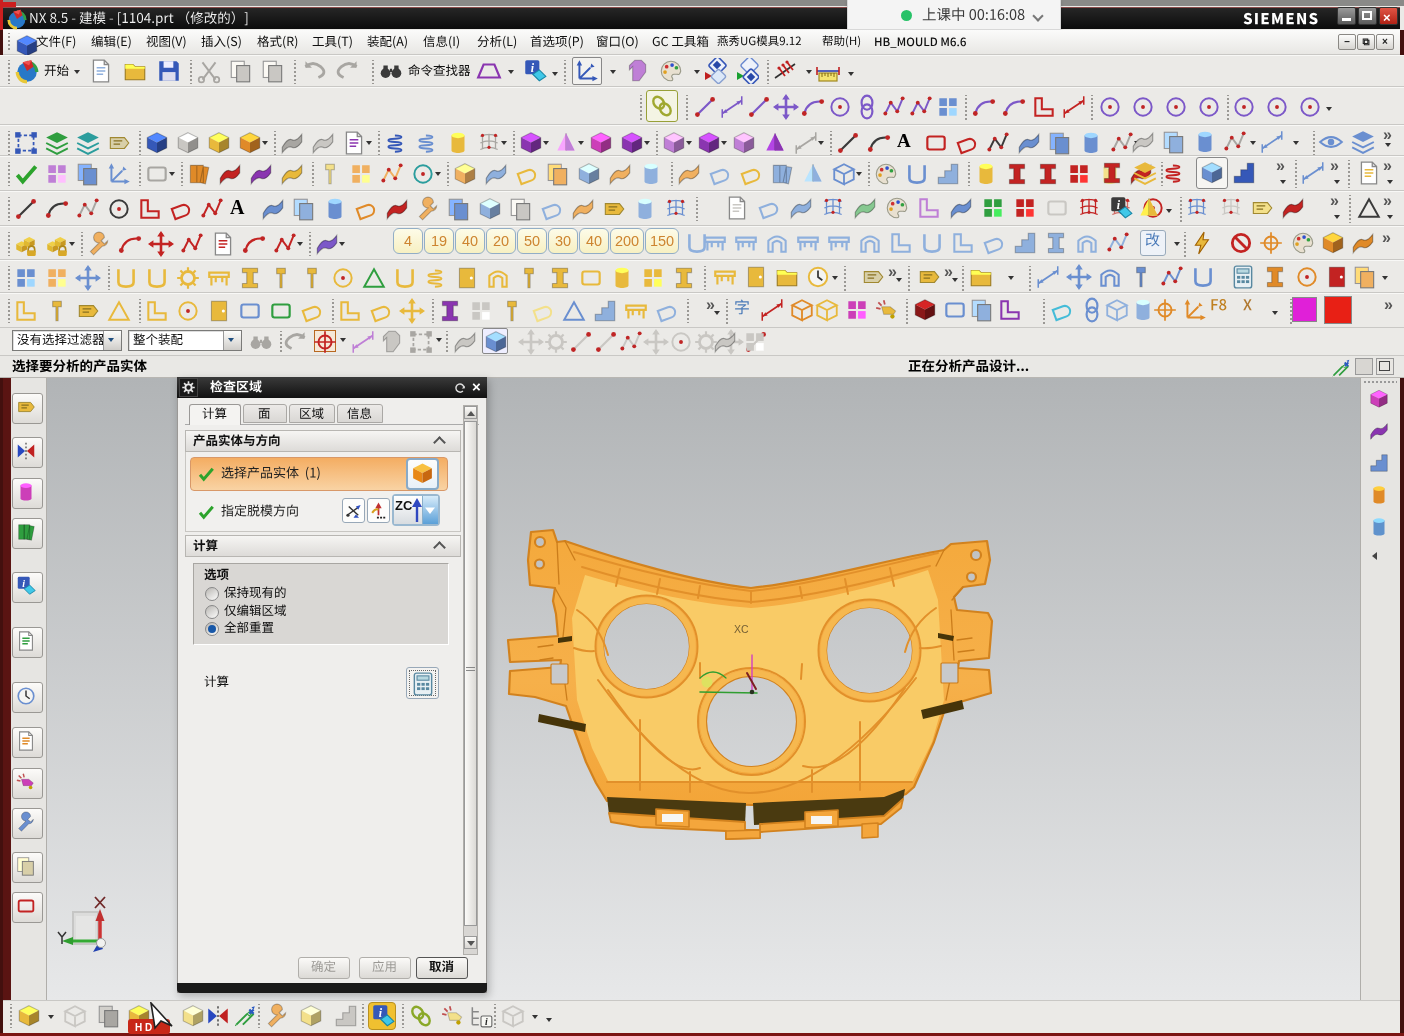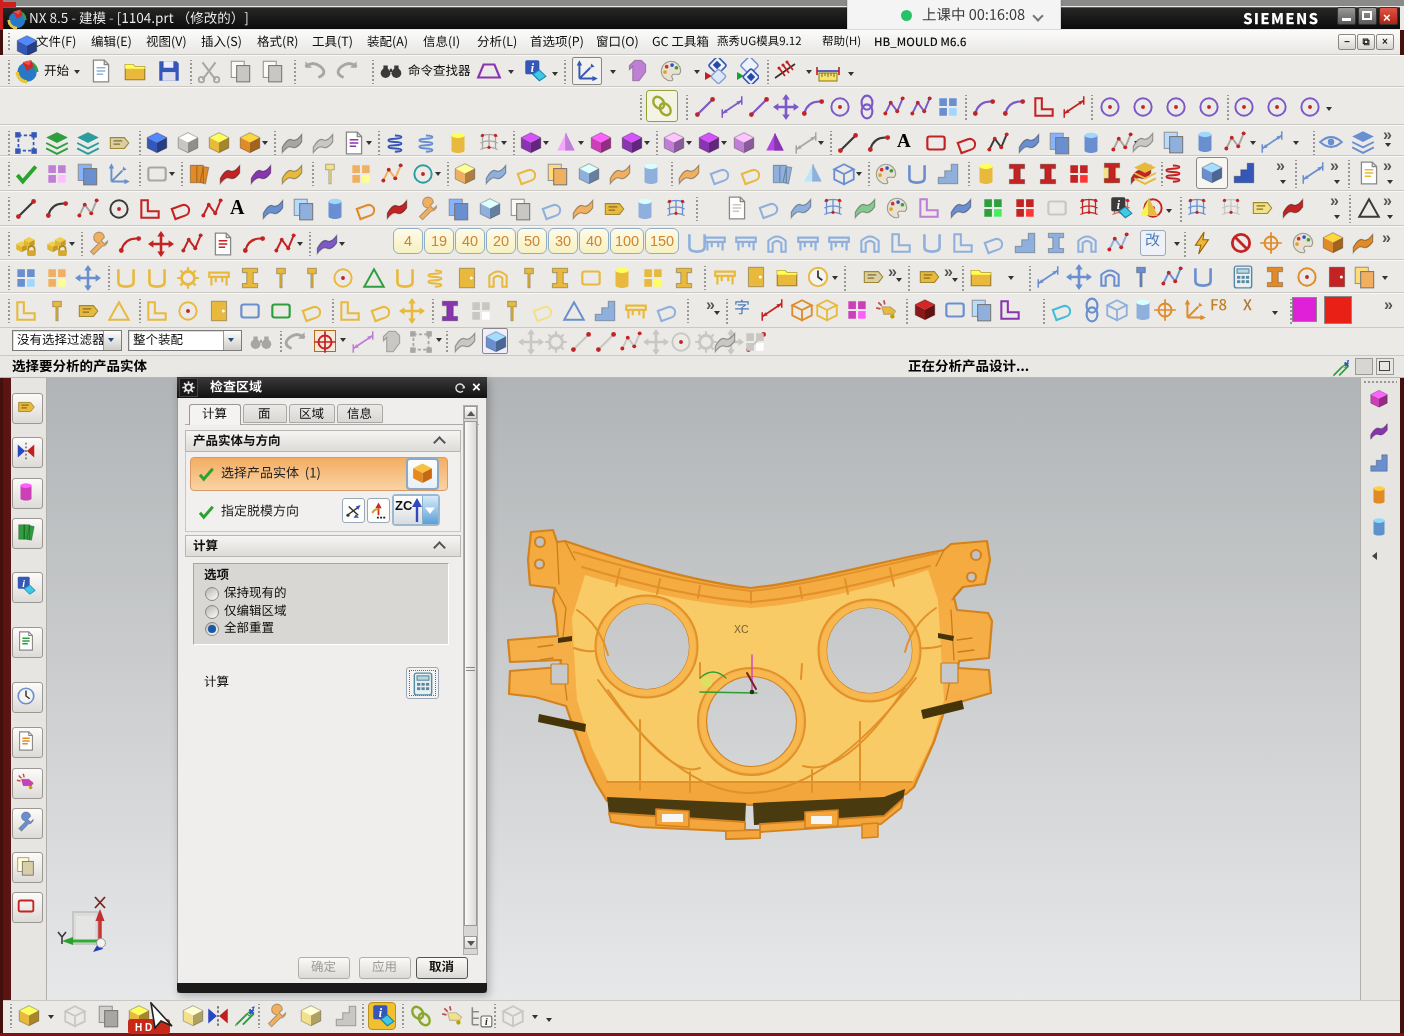--- a/index.html
+++ b/index.html
@@ -1424,21 +1424,21 @@
     </svg>
   </i>
 <i class="dd" style="left:339px;top:242px"></i>
 <div class="tbtn" style="left:393px;top:228px;width:30px;line-height:24px">4</div>
 <div class="tbtn" style="left:424px;top:228px;width:30px;line-height:24px">19</div>
 <div class="tbtn" style="left:455px;top:228px;width:30px;line-height:24px">40</div>
 <div class="tbtn" style="left:486px;top:228px;width:30px;line-height:24px">20</div>
 <div class="tbtn" style="left:517px;top:228px;width:30px;line-height:24px">50</div>
 <div class="tbtn" style="left:548px;top:228px;width:30px;line-height:24px">30</div>
 <div class="tbtn" style="left:579px;top:228px;width:30px;line-height:24px">40</div>
-<div class="tbtn" style="left:610px;top:228px;width:34px;line-height:24px">100</div>
+<div class="tbtn" style="left:610px;top:228px;width:34px;line-height:24px">200</div>
 <div class="tbtn" style="left:645px;top:228px;width:34px;line-height:24px">150</div>
 <i class="ic" style="left:684px;top:230px;color:#8fb0dd">
     <svg>
       <use href="#u"></use>
     </svg>
   </i>
 <i class="ic" style="left:702px;top:230px;color:#8fb0dd">
     <svg>
       <use href="#tabl"></use>
     </svg>

